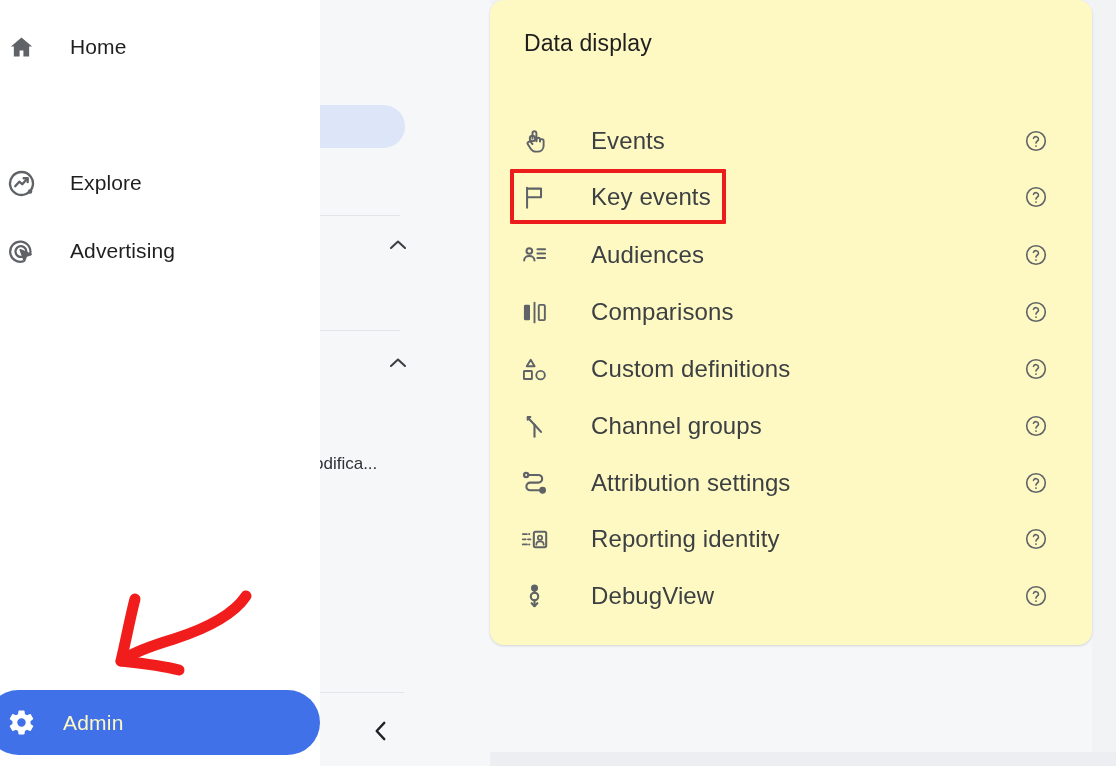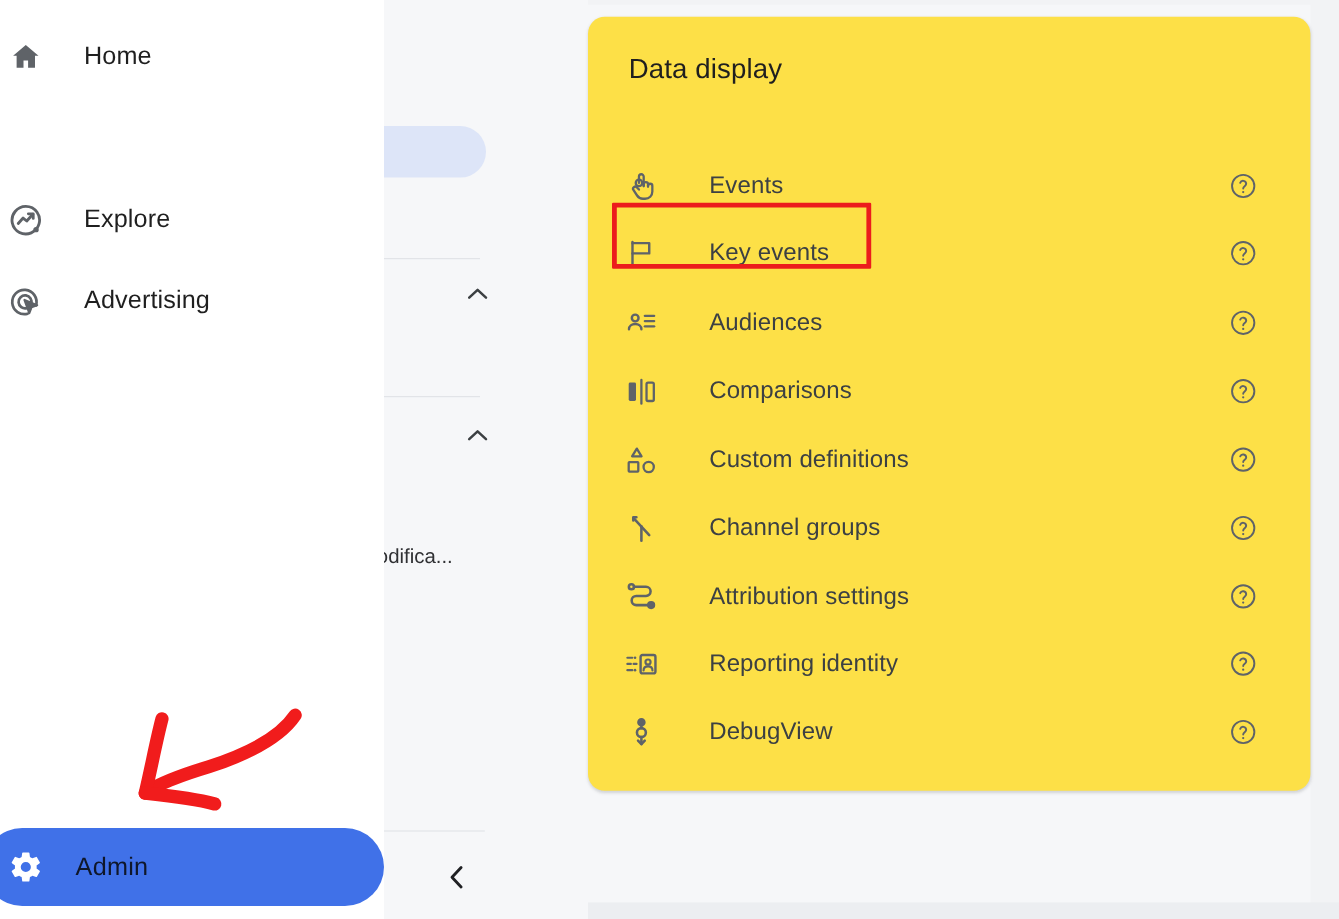--- a/index.html
+++ b/index.html
@@ -70,21 +70,21 @@
     border-radius: 34px;
     display: flex;
     align-items: center;
     cursor: pointer;
     z-index: 7;
   }
   #admin-button .nav-icon { margin-left: 20px; }
   #admin-label {
     margin-left: 27px;
     font-size: 21px;
-    color: #0f172a;
+    color: #fef9c3;
     letter-spacing: .2px;
   }
 
   
   #annot-arrow {
     position: absolute;
     left: 88px;
     top: 584px;
     width: 180px;
     height: 110px;
@@ -148,26 +148,25 @@
     background: #e2e4e8;
   }
 
   
   #data-display-card {
     position: absolute;
     left: 490px;
     top: 0px;
     width: 602px;
     height: 645px;
-    background: #fde047;
+    background: #fef9c3;
     border-radius: 14px;
     box-shadow: 0 1px 3px rgba(60,64,67,.13), 0 1px 2px rgba(60,64,67,.07);
     z-index: 4;
     overflow: hidden;
-    margin-top: 14px;
   }
   #card-title {
     position: absolute;
     left: 34px;
     top: 30px;
     font-size: 23px;
     color: #1f1f1f;
     letter-spacing: .1px;
   }
   #card-subtitle {
@@ -193,21 +192,21 @@
     left: 29px;
     width: 30px;
     height: 30px;
     display: flex;
     align-items: center;
     justify-content: center;
   }
   .setting-label {
     position: absolute;
     left: 101px;
-    font-size: 20px;
+    font-size: 24px;
     color: #3c4043;
     letter-spacing: .1px;
     white-space: nowrap;
   }
   .setting-help {
     position: absolute;
     left: 534px;
     width: 24px;
     height: 24px;
     cursor: pointer;

